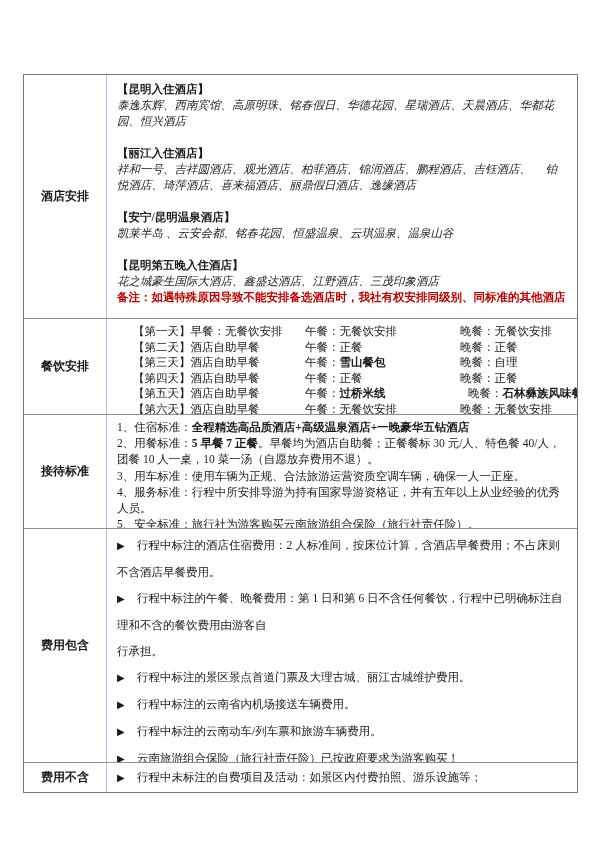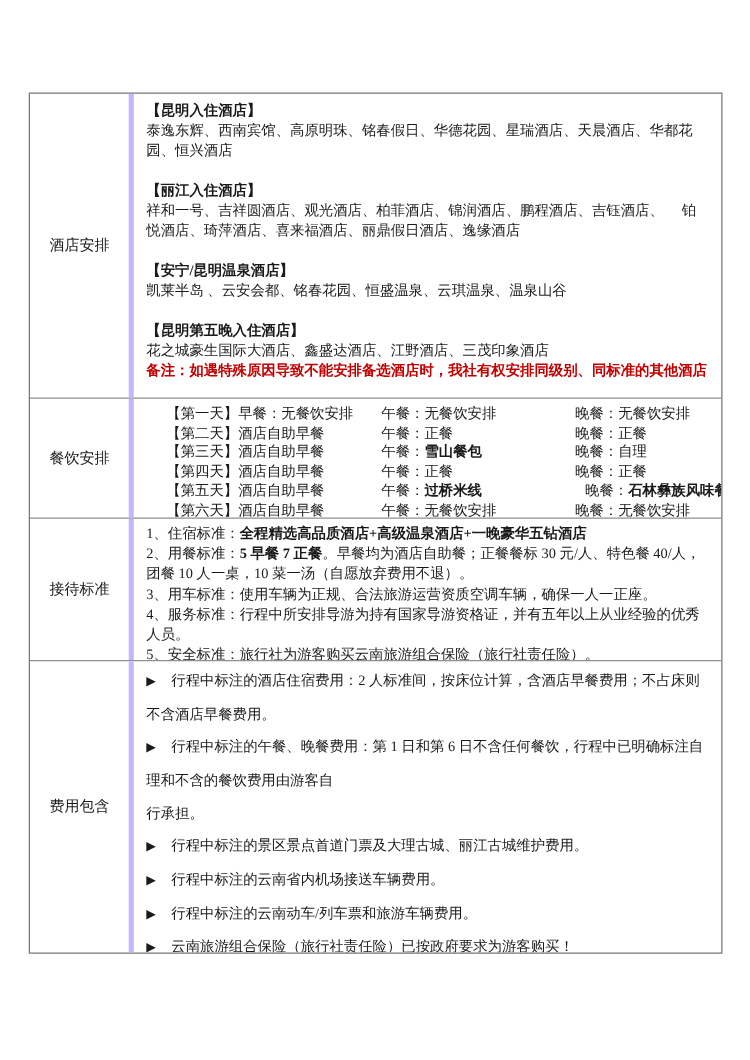--- a/index.html
+++ b/index.html
@@ -8,34 +8,34 @@
     font-family:"Liberation Serif", serif;
     color:#1a1a1a;position:relative;overflow:hidden;
   }
   .tbl{
     position:absolute;left:23px;top:74px;width:555px;
     border:1.5px solid #777777;box-sizing:border-box;background:#ffffff;
   }
   .trow{display:flex;box-sizing:border-box;overflow:hidden;}
   .trow + .trow{border-top:1px solid #8f8f8f;}
   .lbl{
-    flex:0 0 83px;width:83px;border-right:4px solid #c4b5fd;
+    flex:0 0 83px;width:83px;border-right:1px solid #c4b5fd;
     display:flex;align-items:center;justify-content:center;
-    font-size:12px;font-weight:normal;box-sizing:border-box;
+    font-size:12px;font-weight:bold;box-sizing:border-box;
   }
   .content{
     flex:1;min-width:0;font-size:11.5px;line-height:16px;
     padding:6px 6px 0 10px;box-sizing:border-box;overflow:hidden;
   }
   
   .row-hotel{height:243px;}
   .hotel-section{margin-bottom:16px;}
   .hotel-section:last-of-type{margin-bottom:0;}
   .hotel-title{font-weight:bold;}
-  .hotel-line{white-space:nowrap;}
+  .hotel-line{white-space:nowrap;font-style:italic;}
   .hotel-note{color:#c00000;font-weight:bold;white-space:nowrap;}
   
   .row-meals{height:96px;}
   .row-meals .content{padding-top:5px;line-height:15.6px;}
   .meal-row{display:flex;white-space:nowrap;}
   .m1{flex:0 0 172px;margin-left:16px;}
   .m2{flex:0 0 114px;}
   .m3{flex:1;margin-left:41px;}
   .m3.indent{padding-left:8px;}
   .b{font-weight:bold;}
@@ -153,14 +153,22 @@
         </div>
         <div class="fee-item">
           <div class="fee-line"><span class="bullet">▶</span>行程中标注的云南动车/列车票和旅游车辆费用。</div>
         </div>
         <div class="fee-item">
           <div class="fee-line"><span class="bullet">▶</span>云南旅游组合保险（旅行社责任险）已按政府要求为游客购买！</div>
         </div>
       </div>
   </div>
 
+  <div class="trow row-exc">
+    <div class="lbl">费用不含</div>
+    <div class="content">
+        <div class="fee-item">
+          <div class="fee-line"><span class="bullet">▶</span>行程中未标注的自费项目及活动：如景区内付费拍照、游乐设施等；</div>
+        </div>
+      </div>
+  </div>
 
 </div>
 
 </body></html>

